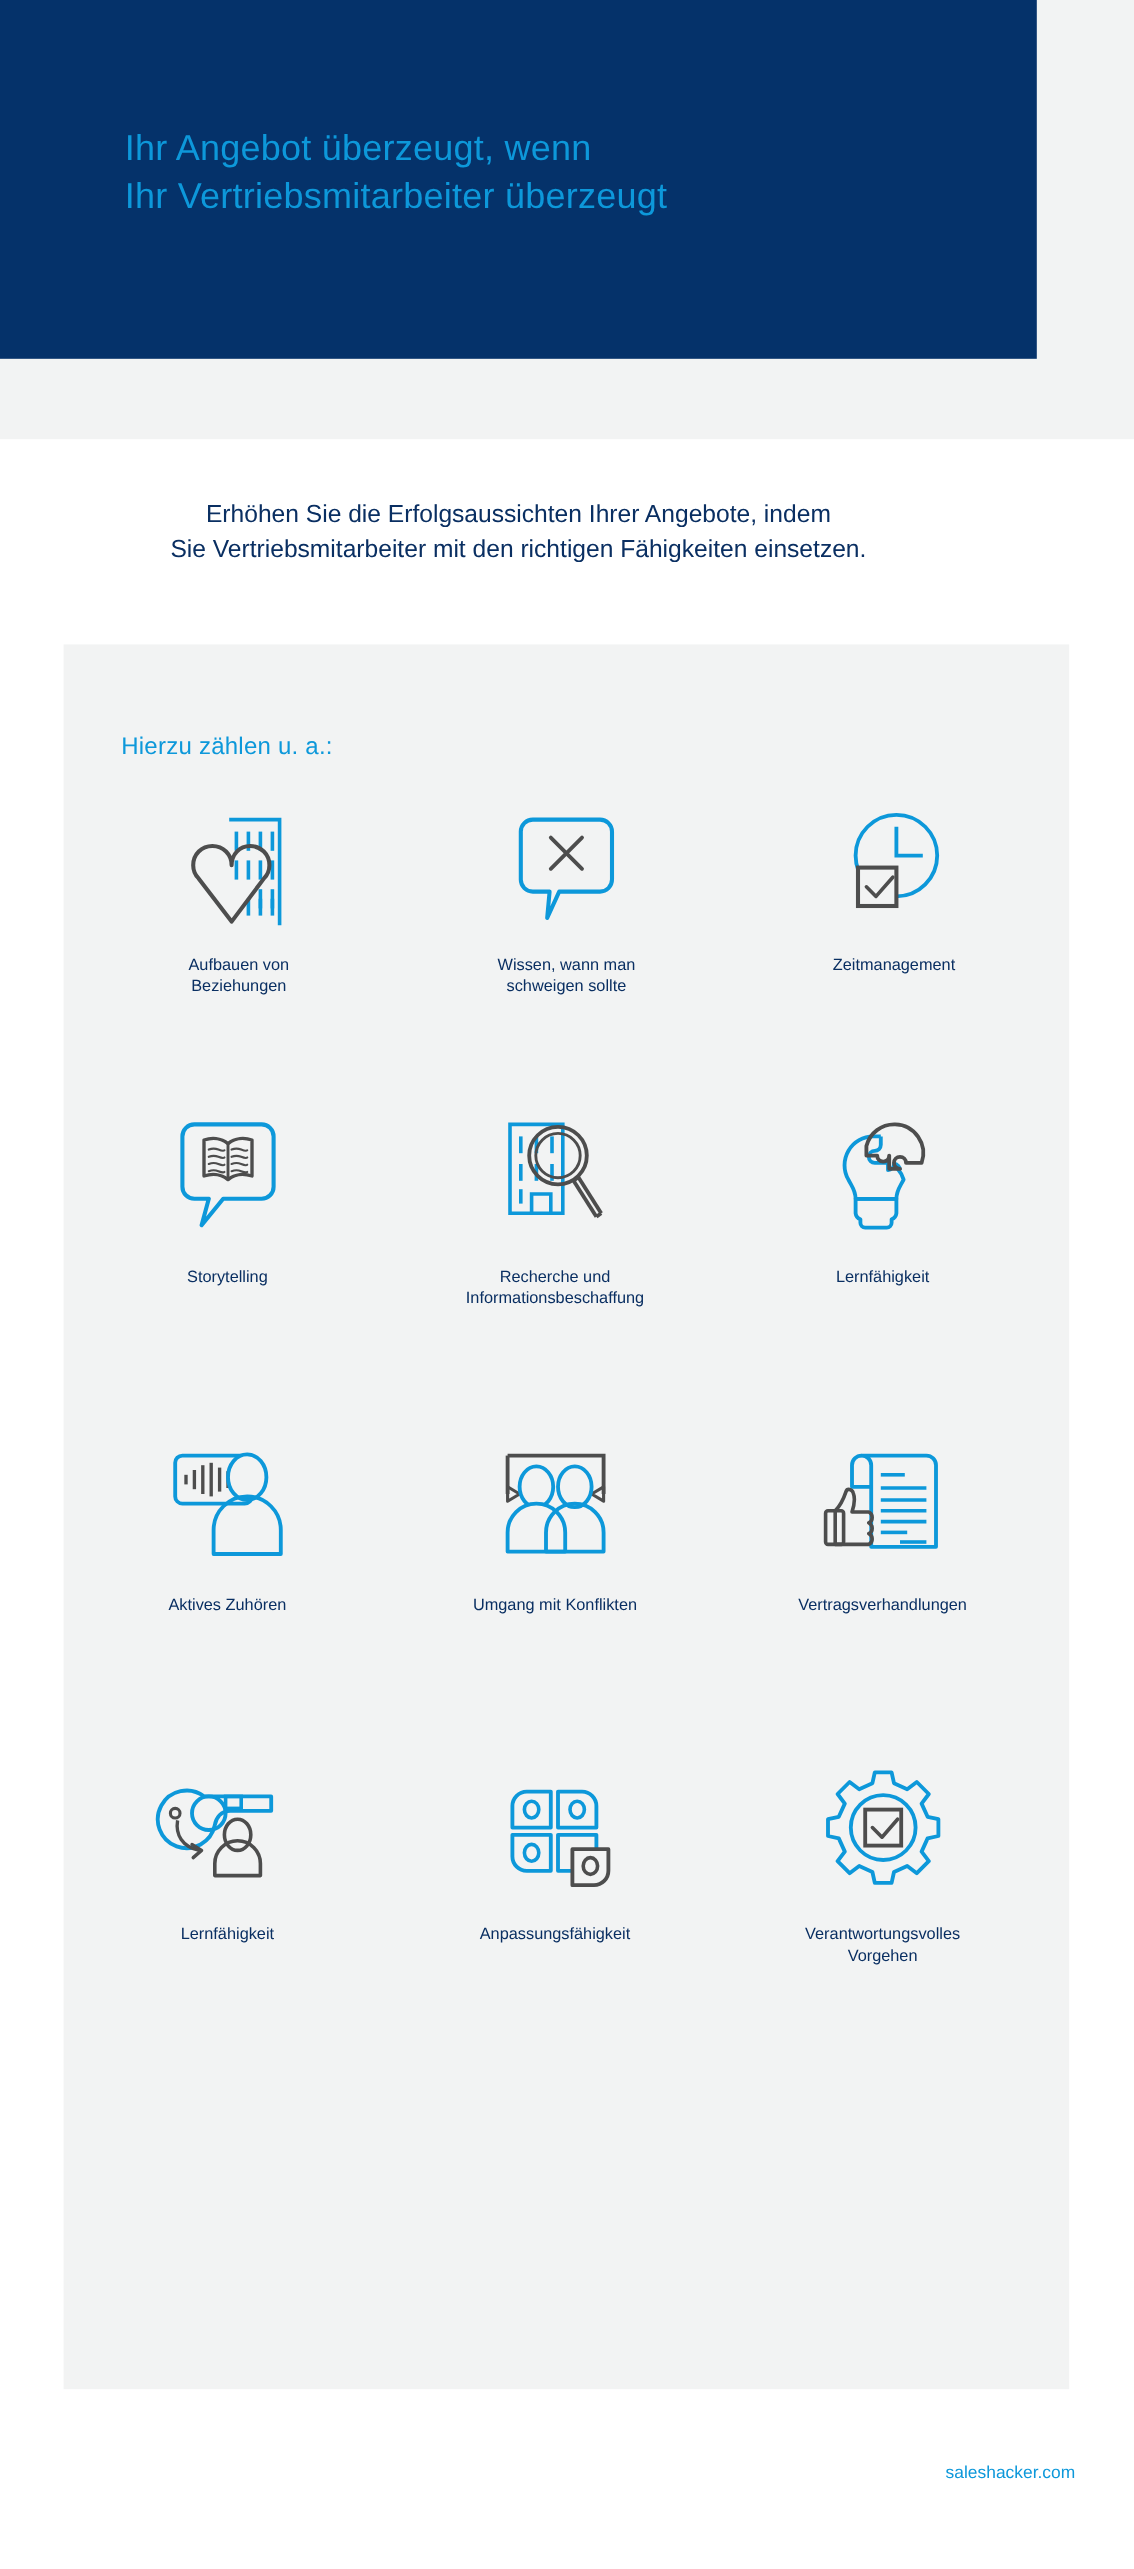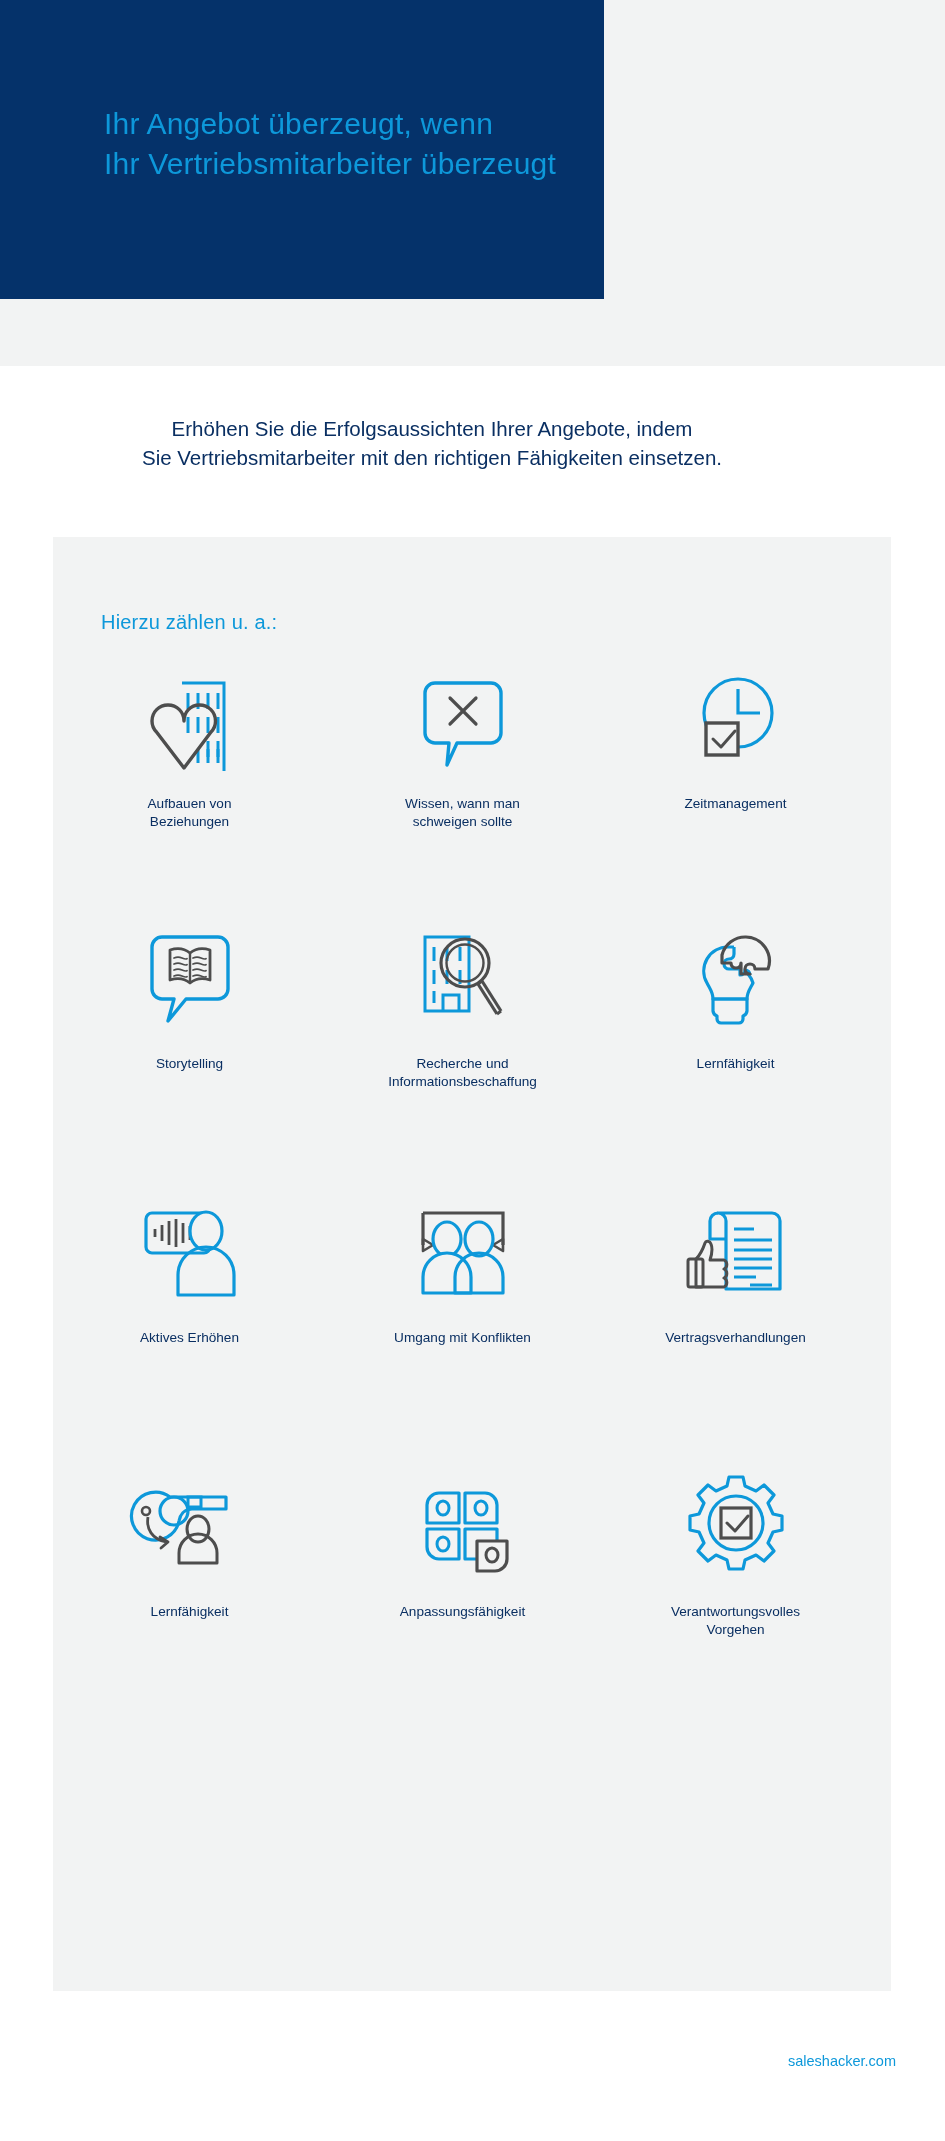--- a/index.html
+++ b/index.html
@@ -20,21 +20,21 @@
   
   .hero-band {
     position: absolute;
     left: 0; top: 0;
     width: 945px; height: 366px;
     background: #f2f3f3;
   }
   .hero-block {
     position: absolute;
     left: 0; top: 0;
-    width: 604px; height: 299px;
+    width: 864px; height: 299px;
     background: #05326a;
   }
   .hero-title {
     position: absolute;
     left: 104px;
     top: 104px;
     width: 640px;
     color: #0d98da;
     font-size: 30px;
     font-weight: 400;
@@ -112,21 +112,21 @@
   .cell-label {
     margin-top: 20px;
     text-align: center;
     color: #0a2f62;
     font-size: 13.6px;
     line-height: 1.33;
     width: 240px;
   }
 
   
-  .row-1 { margin-top: 0px; }
+  .row-1 { margin-top: 0px; justify-content: center; }
   .row-2 { margin-top: 0px; }
   .row-3 { margin-top: 12px; }
   .row-4 { margin-top: 12px; }
   .row-5 { margin-top: 12px; }
   .row-5 .cell { margin-left: 282px; }
 
   
   .footer {
     position: absolute;
     left: 0;
@@ -301,21 +301,21 @@
                 <line x1="46" y1="30" x2="46" y2="58"></line>
                 <line x1="53" y1="34" x2="53" y2="54"></line>
                 <line x1="60" y1="37" x2="60" y2="51"></line>
                 <line x1="67" y1="40" x2="67" y2="48"></line>
               </g>
 
               <ellipse cx="76" cy="42" rx="16" ry="19" stroke="#0d98da" stroke-width="3.2" fill="#f2f3f3"></ellipse>
               <path d="M48 106 V86 a28 28 0 0 1 56 0 v20 z" stroke="#0d98da" stroke-width="3.2" fill="none" stroke-linejoin="round"></path>
             </svg>
           </div>
-          <div class="cell-label">Aktives Erhöhen</div>
+          <div class="cell-label">Aktives Zuhören</div>
         </div>
 
         <div class="cell cell-row3">
           <div class="icon-box">
             <svg width="120" height="120" viewBox="0 0 120 120" fill="none">
 
               <path d="M20 24 H100 V56" stroke="#4d4d4d" stroke-width="3.2" fill="none"></path>
               <path d="M20 24 V56" stroke="#4d4d4d" stroke-width="3.2" fill="none"></path>
 
               <path d="M20 50 l10 6 l-10 6 z" stroke="#4d4d4d" stroke-width="2.6" fill="none" stroke-linejoin="round"></path>

